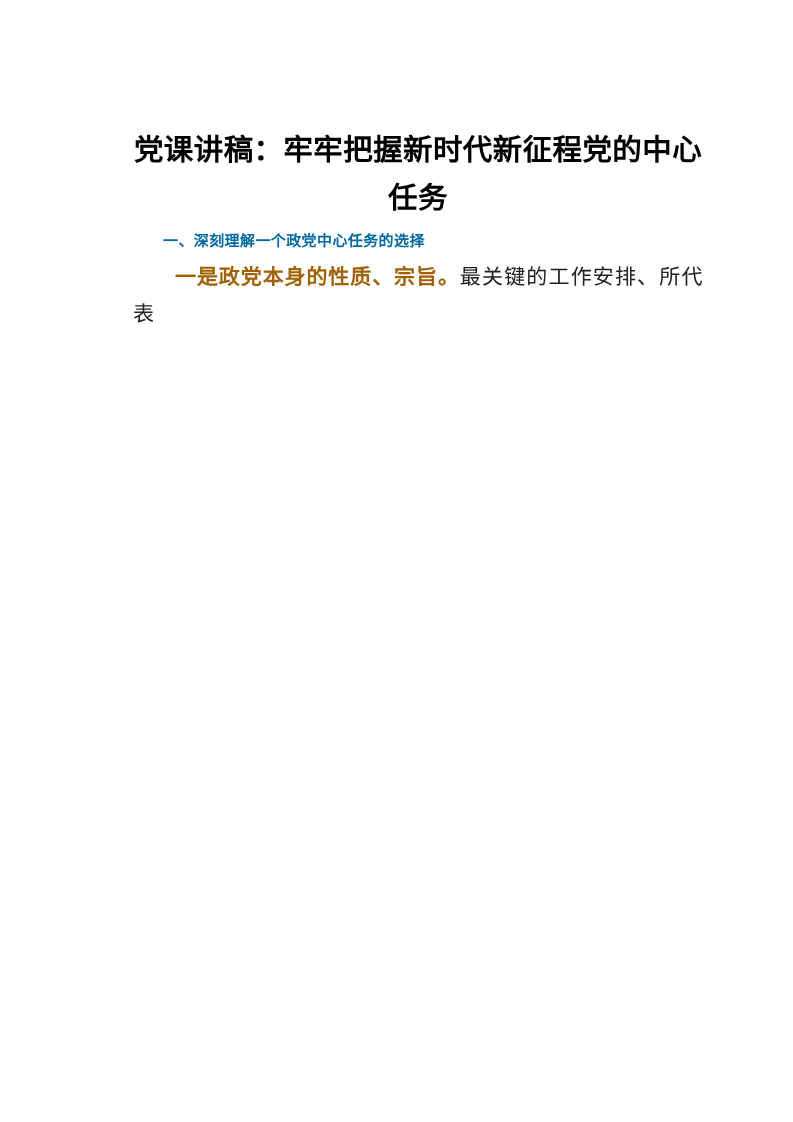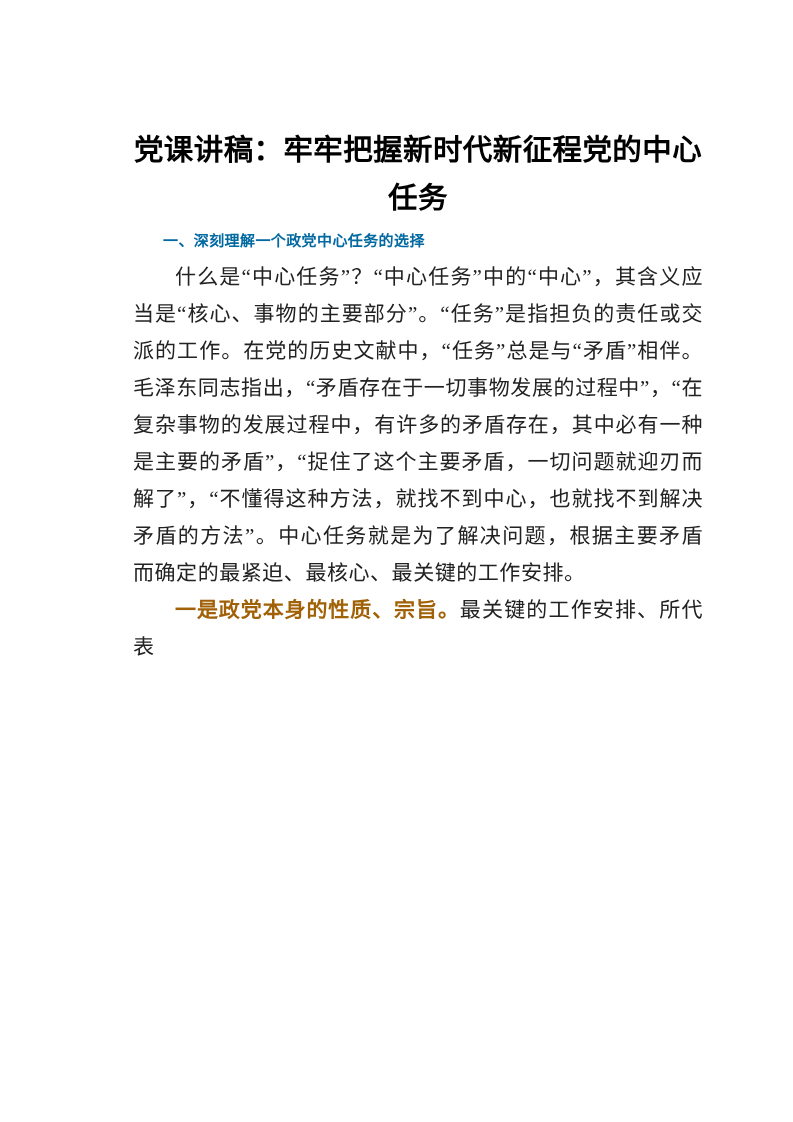--- a/index.html
+++ b/index.html
@@ -89,19 +89,18 @@
   <div class="doc-body">
 
     <h1 class="doc-title">
       <span>党课讲稿：牢牢把握新时代新征程党的中心任务</span>
     </h1>
 
 
 
     <h2 class="section-heading">一、深刻理解一个政党中心任务的选择</h2>
 
-    <p class="para indent">什么是“中心任务”？“中心任务”中的“中心”，其含义应当是“核心、事物的主要部分”。“任务”是指担负的责任或交派的工作。在党的历史文献中，“任务”总是与“矛盾”相伴。毛泽东同志指出，“矛盾存在于一切事物发展的过程中”，“在复杂事物的发展过程中，有许多的矛盾存在，其中必有一种是主要的矛盾”，“捉住了这个主要矛盾，一切问题就迎刃而解了”，“不懂得这种方法，就找不到中心，也就找不到解决矛盾的方法”。中心任务就是为了解决问题，根据主要矛盾而确定的最紧迫、最核心、最关键的工作安排。</p>
 
 
     <p class="para indent"><span class="lead-bold">一是政党本身的性质、宗旨。</span><span>最关键的工作安排、所代表</span></p>
 
   </div>
 </div>
 
 </body></html>

